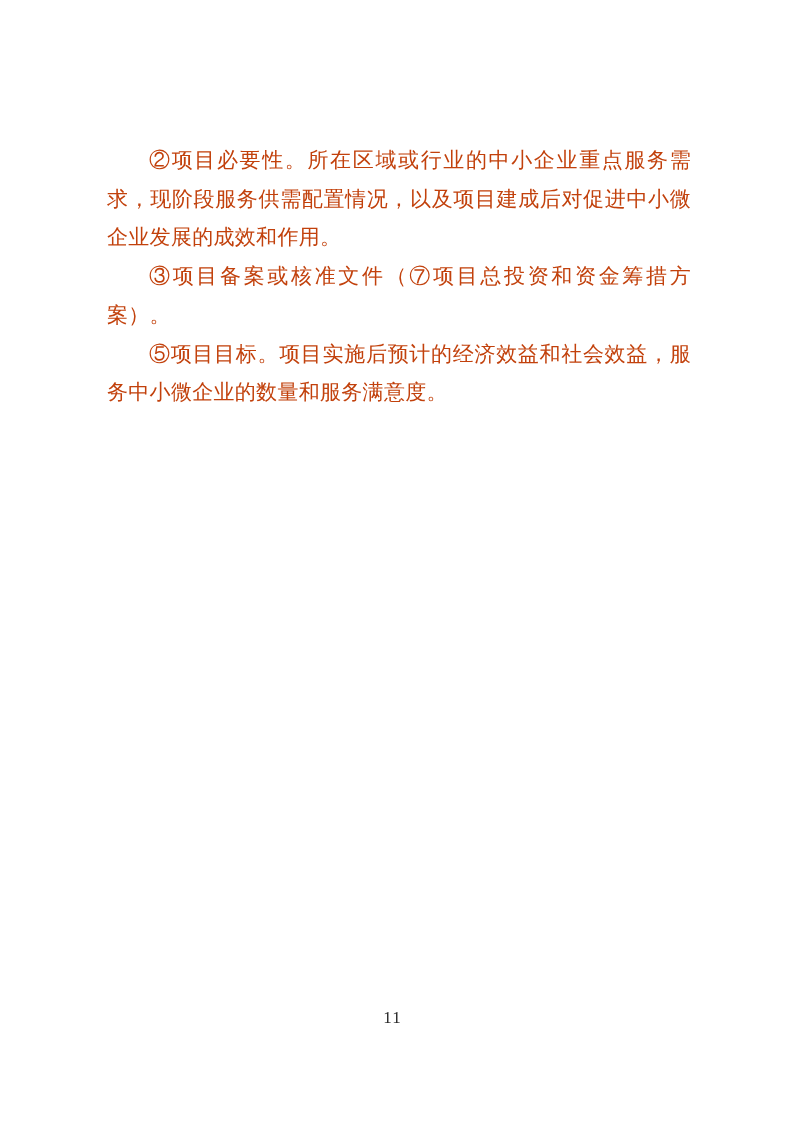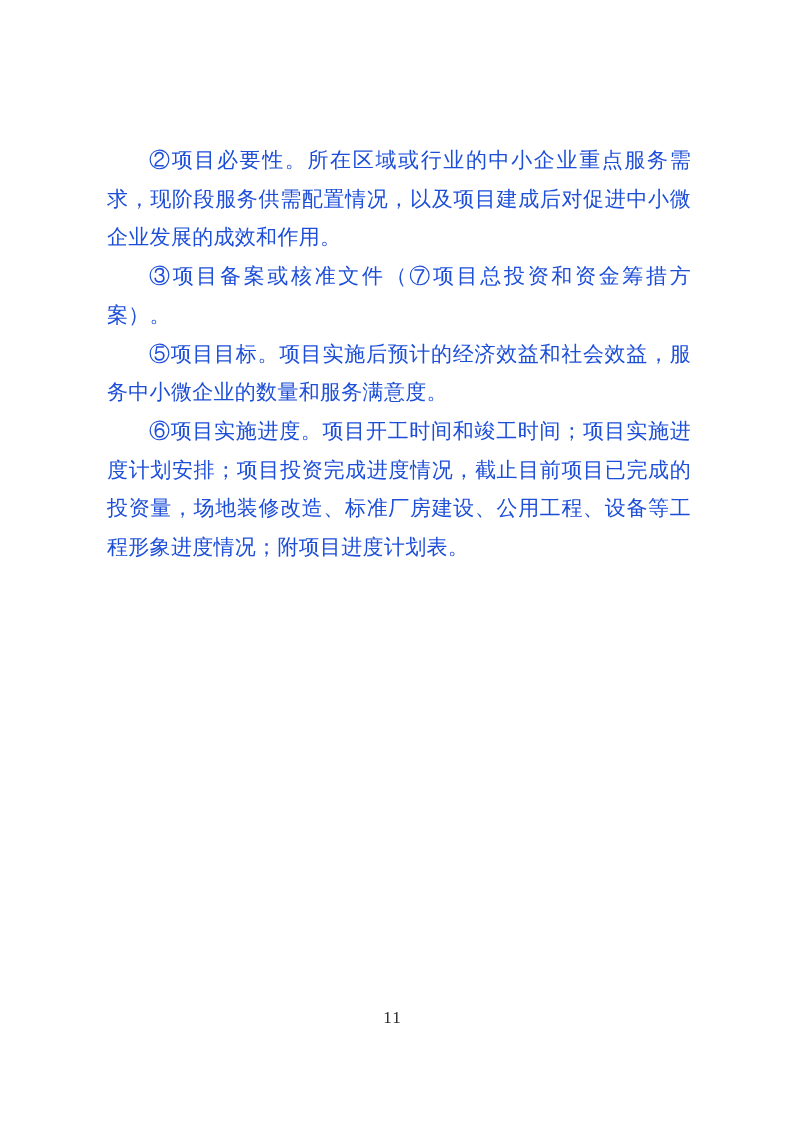--- a/index.html
+++ b/index.html
@@ -15,21 +15,21 @@
     overflow: hidden;
     font-family: "Liberation Serif", "DejaVu Serif", serif;
   }
   .text-block {
     position: absolute;
     left: 107px;
     top: 141px;
     width: 584px;
     font-size: 21px;
     line-height: 38.7px;
-    color: #1d4ed8;
+    color: #c2410c;
     text-align: justify;
     text-justify: inter-ideograph;
     letter-spacing: 0.3px;
   }
   .text-block p {
     margin: 0;
     padding: 0;
     text-indent: 2em;
     word-break: break-all;
   }
@@ -45,16 +45,15 @@
   }
 </style>
 </head>
 <body>
 
 <div class="page">
   <div class="text-block">
     <p>②项目必要性。所在区域或行业的中小企业重点服务需求，现阶段服务供需配置情况，以及项目建成后对促进中小微企业发展的成效和作用。</p>
     <p>③项目备案或核准文件（⑦项目总投资和资金筹措方案）。</p>
     <p>⑤项目目标。项目实施后预计的经济效益和社会效益，服务中小微企业的数量和服务满意度。</p>
-    <p>⑥项目实施进度。项目开工时间和竣工时间；项目实施进度计划安排；项目投资完成进度情况，截止目前项目已完成的投资量，场地装修改造、标准厂房建设、公用工程、设备等工程形象进度情况；附项目进度计划表。</p>
   </div>
   <div class="page-number">11</div>
 </div>
 
 </body></html>

